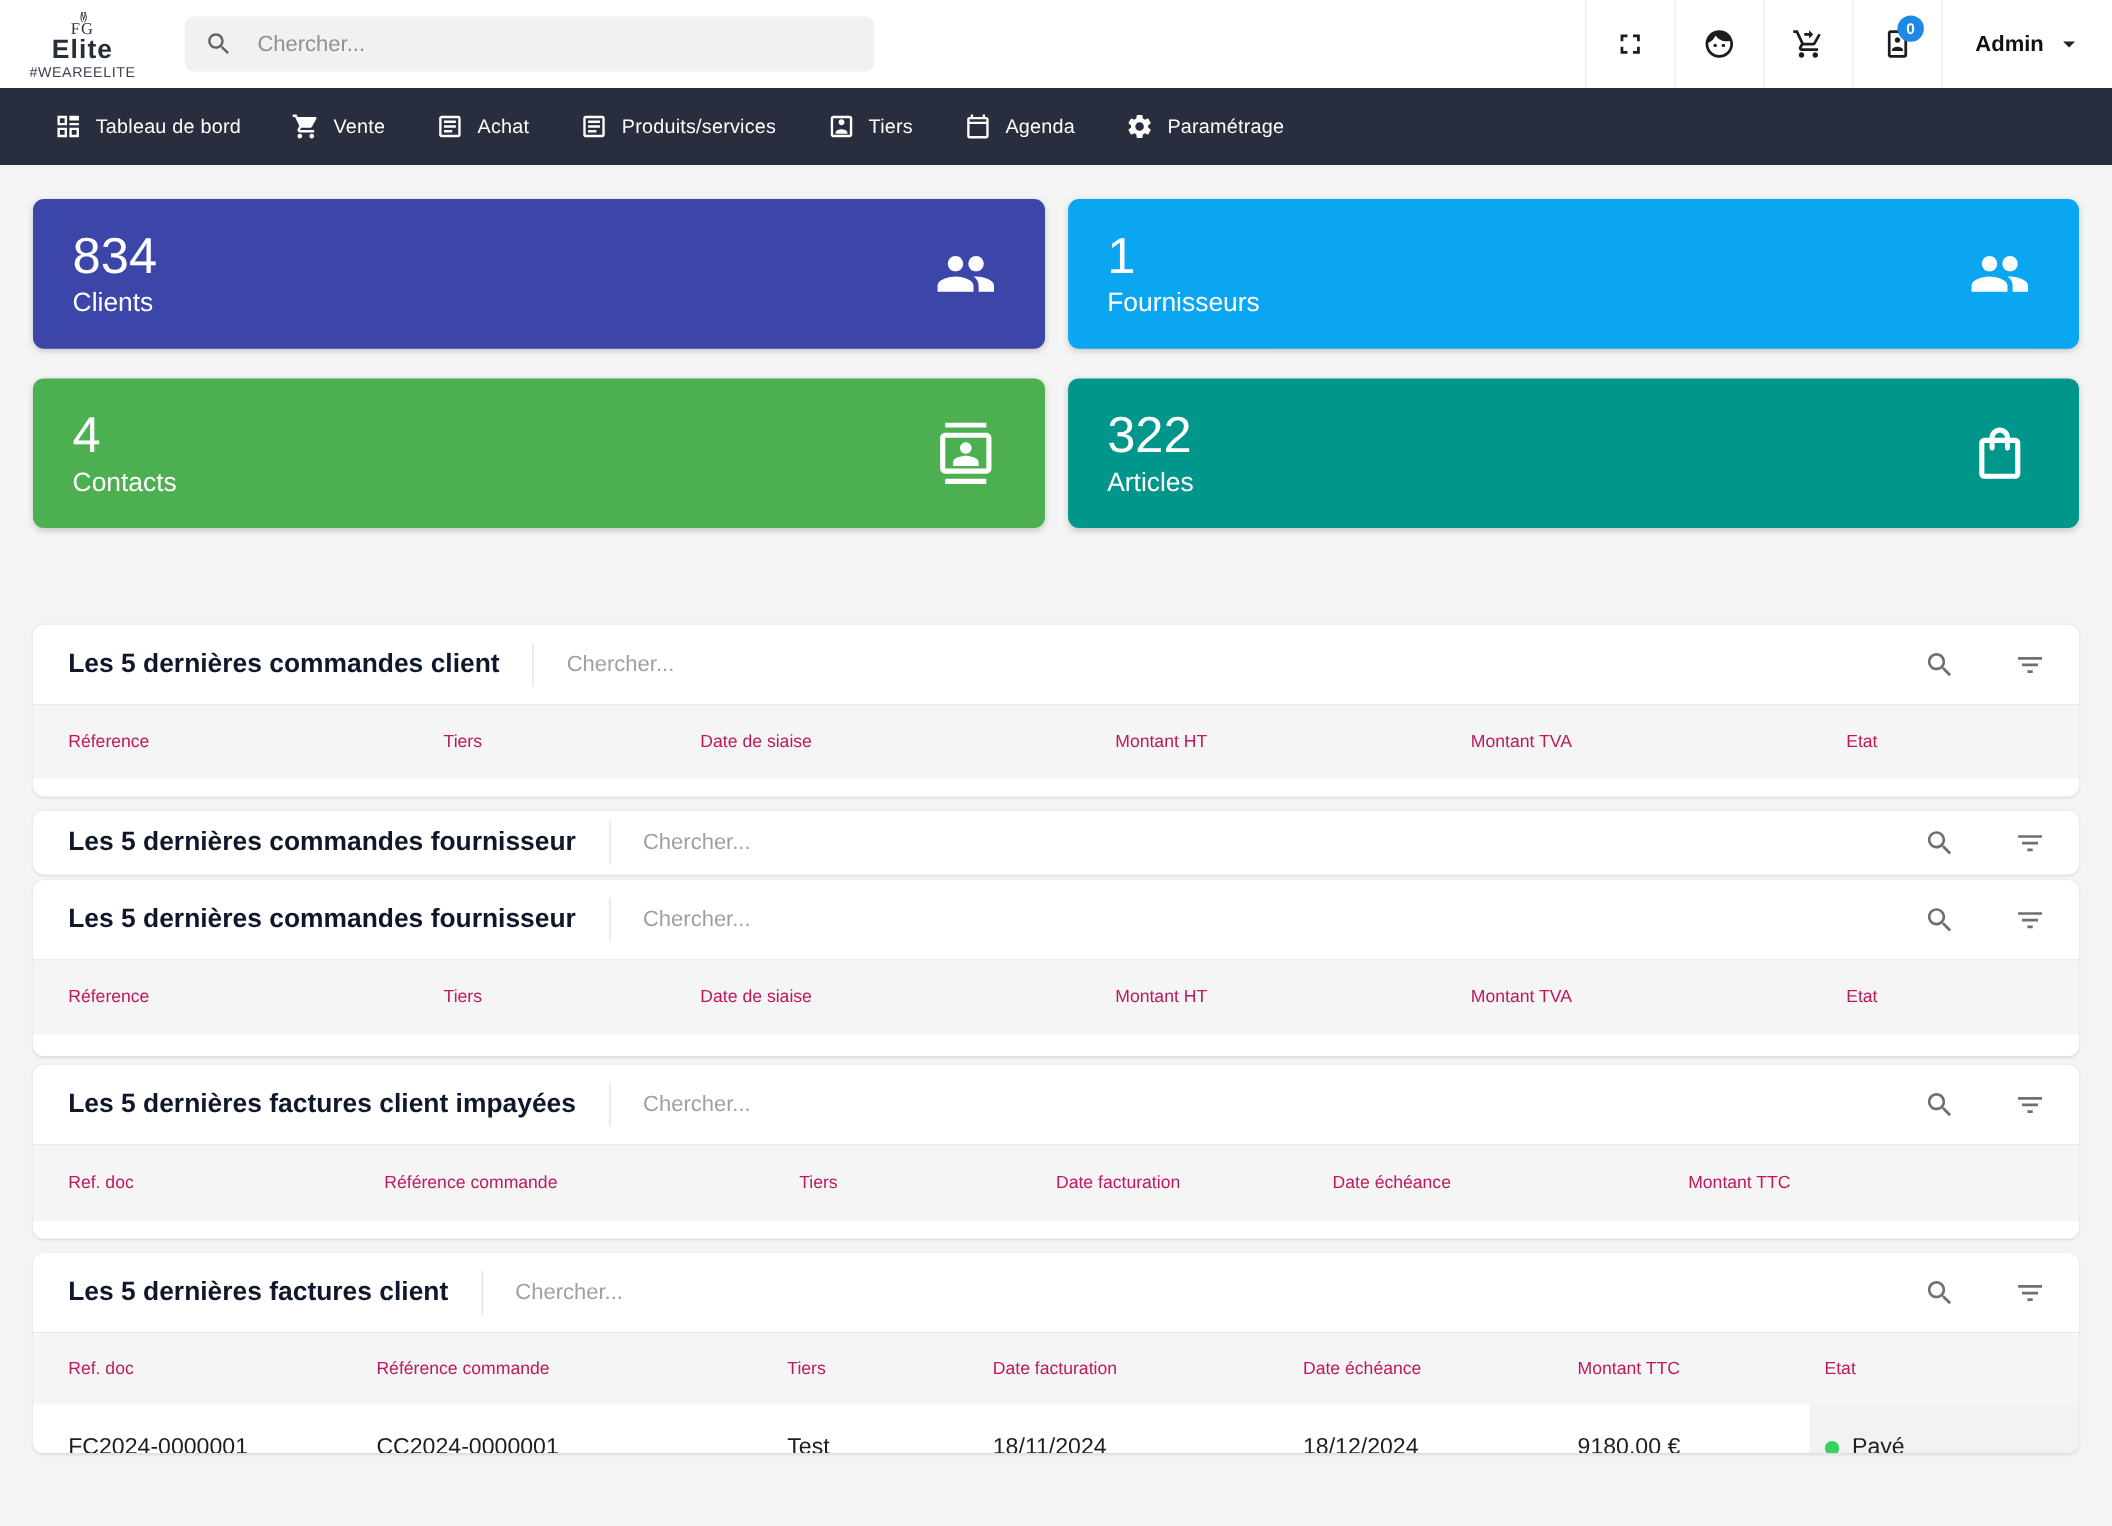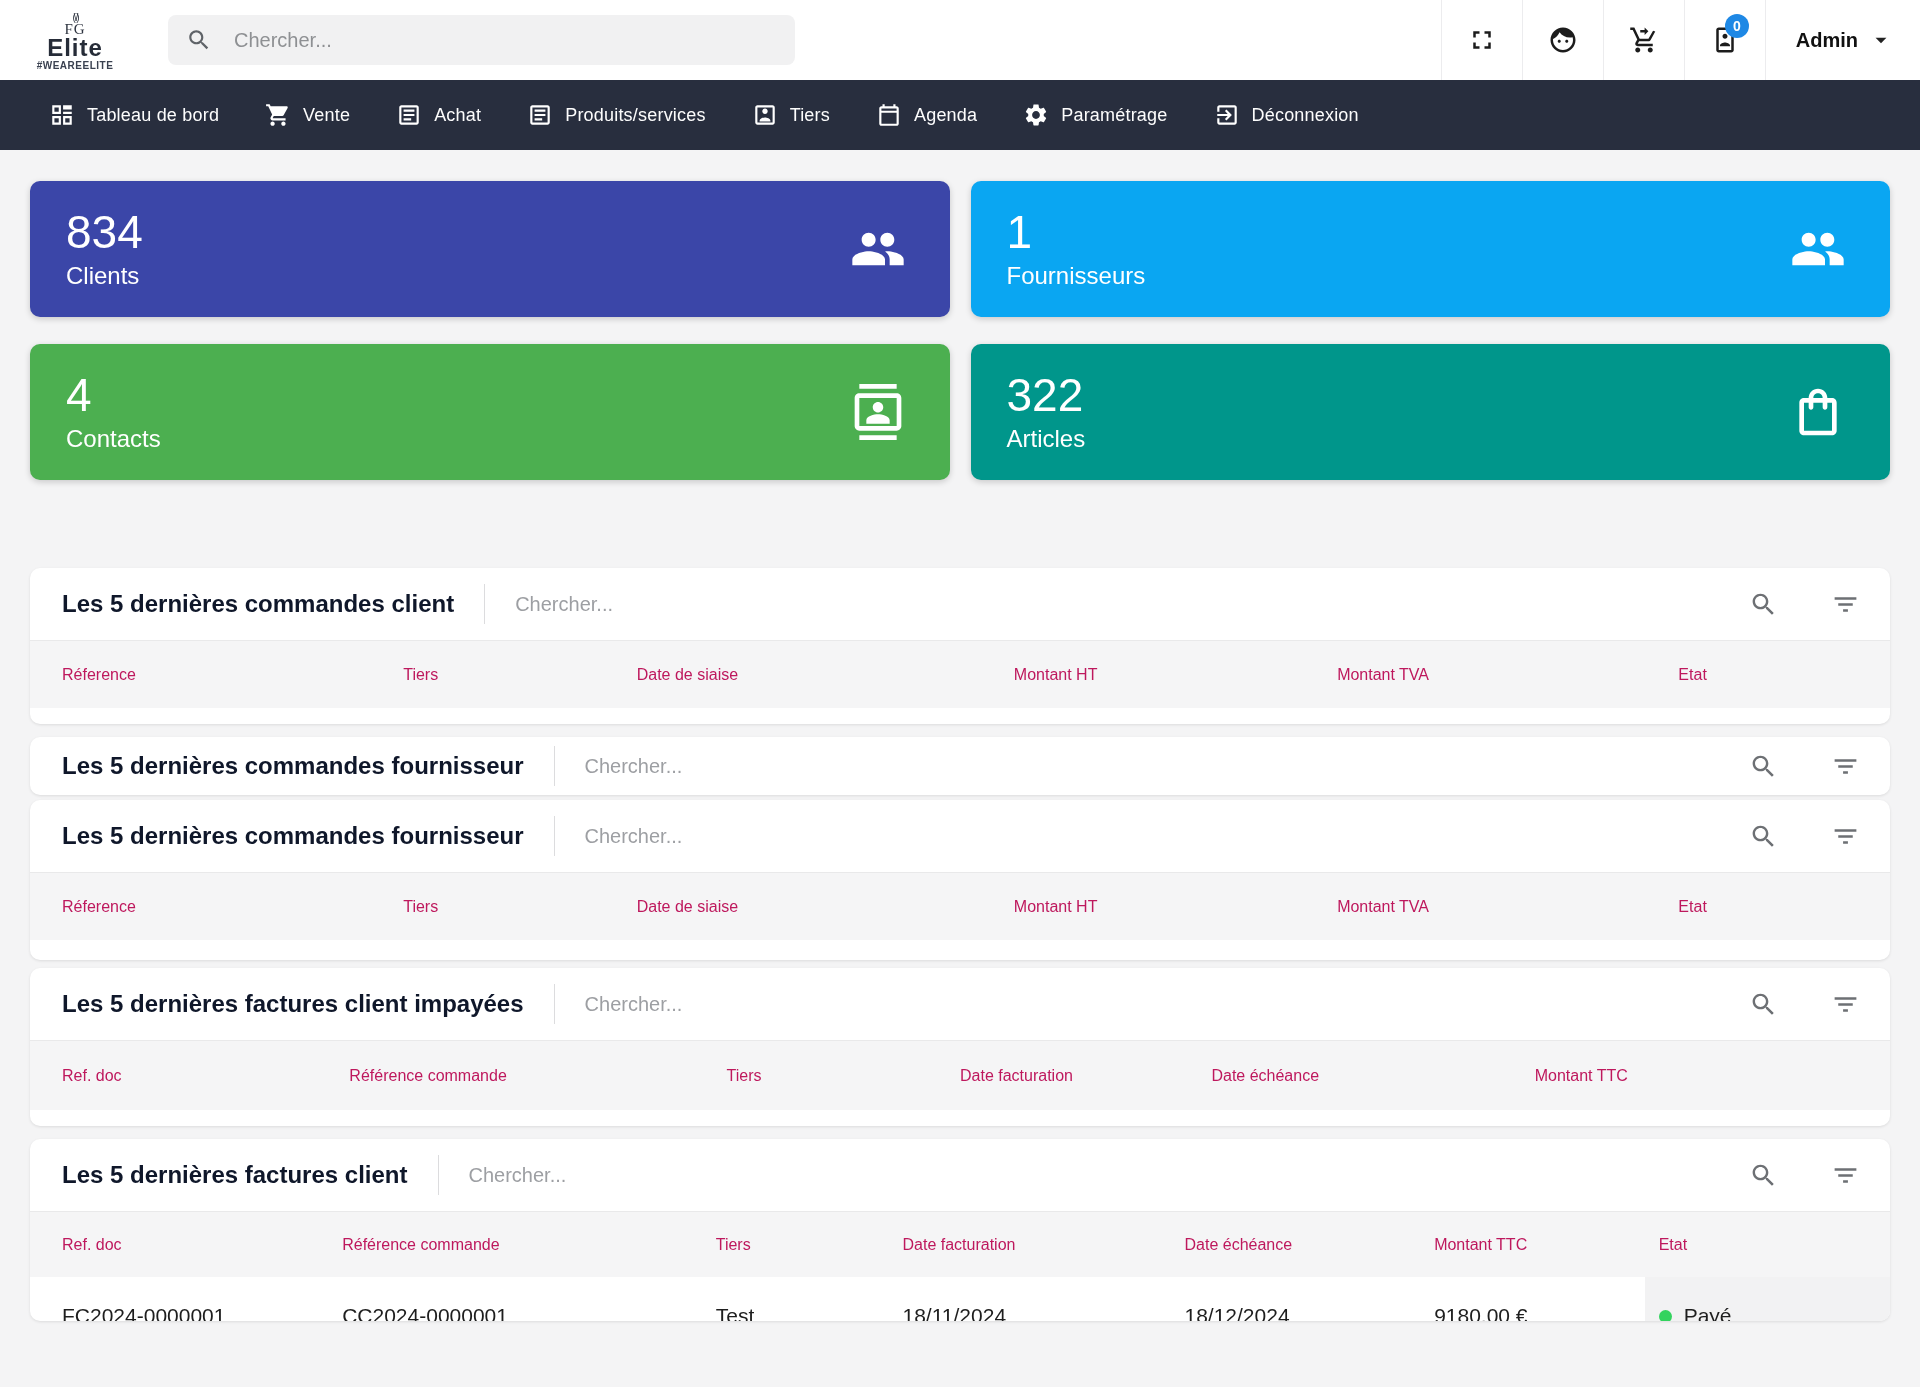--- a/index.html
+++ b/index.html
@@ -5,21 +5,21 @@
   * { margin:0; padding:0; box-sizing:border-box; }
   html,body { width:1920px; height:1387px; overflow:hidden;
     font-family:"Liberation Sans", sans-serif; background:#f4f4f5; }
 
   
   .hdr { height:80px; background:#ffffff; display:flex; align-items:center; position:relative; z-index:5; }
   .logo { width:150px; display:flex; flex-direction:column; align-items:center; justify-content:center; padding-top:4px; cursor:pointer; }
   .logo-mono { font-family:"Liberation Serif", serif; font-size:15px; color:#2e3440; letter-spacing:1px; line-height:14px; }
   .logo-wreath { font-size:10px; color:#2e3440; letter-spacing:-2px; line-height:8px; }
   .logo-name { font-size:24px; font-weight:700; color:#262c38; letter-spacing:1px; line-height:24px; }
-  .logo-tag { font-size:10px; font-weight:700; color:#3a4150; letter-spacing:.5px; }
+  .logo-tag { font-size:13px; font-weight:400; color:#3a4150; letter-spacing:.5px; }
   .hdr-search { margin-left:18px; width:627px; height:50px; background:#f1f1f2; border-radius:8px;
     display:flex; align-items:center; padding:0 18px; }
   .hdr-search svg { width:26px; height:26px; fill:#5f6368; flex:0 0 auto; }
   .hdr-search input { border:none; outline:none; background:transparent; margin-left:22px;
     font-size:20px; color:#333; width:520px; font-family:"Liberation Sans", sans-serif; }
   .hdr-search input::placeholder { color:#8e9093; }
   .hdr-spacer { flex:1; }
   .hdr-tools { display:flex; height:80px; align-items:stretch; }
   .tool { width:81px; border-left:1px solid #ececee; display:flex; align-items:center; justify-content:center;
     cursor:pointer; position:relative; }
@@ -166,26 +166,20 @@
         <path d="M19 4h-1V2h-2v2H8V2H6v2H5c-1.11 0-1.99.9-1.99 2L3 20c0 1.1.89 2 2 2h14c1.1 0 2-.9 2-2V6c0-1.1-.9-2-2-2zm0 16H5V10h14v10zM5 8V6h14v2H5z"></path>
       </svg>
     <span class="nav-label">Agenda</span>
   </div>
   <div class="nav-item">
     <svg viewBox="0 0 24 24">
         <path d="M19.14 12.94c.04-.3.06-.61.06-.94 0-.32-.02-.64-.07-.94l2.03-1.58c.18-.14.23-.41.12-.61l-1.92-3.32c-.12-.22-.37-.29-.59-.22l-2.39.96c-.5-.38-1.03-.7-1.62-.94l-.36-2.54c-.04-.24-.24-.41-.48-.41h-3.84c-.24 0-.43.17-.47.41l-.36 2.54c-.59.24-1.13.57-1.62.94l-2.39-.96c-.22-.08-.47 0-.59.22L2.74 8.87c-.12.21-.08.47.12.61l2.03 1.58c-.05.3-.09.63-.09.94s.02.64.07.94l-2.03 1.58c-.18.14-.23.41-.12.61l1.92 3.32c.12.22.37.29.59.22l2.39-.96c.5.38 1.03.7 1.62.94l.36 2.54c.05.24.24.41.48.41h3.84c.24 0 .44-.17.47-.41l.36-2.54c.59-.24 1.13-.56 1.62-.94l2.39.96c.22.08.47 0 .59-.22l1.92-3.32c.12-.22.07-.47-.12-.61l-2.01-1.58zM12 15.6c-1.98 0-3.6-1.62-3.6-3.6s1.62-3.6 3.6-3.6 3.6 1.62 3.6 3.6-1.62 3.6-3.6 3.6z"></path>
       </svg>
     <span class="nav-label">Paramétrage</span>
   </div>
-  <div class="nav-item">
-    <svg viewBox="0 0 24 24">
-        <path d="M10.09 15.59L11.5 17l5-5-5-5-1.41 1.41L12.67 11H3v2h9.67l-2.58 2.59zM19 3H5c-1.11 0-2 .9-2 2v4h2V5h14v14H5v-4H3v4c0 1.1.89 2 2 2h14c1.1 0 2-.9 2-2V5c0-1.1-.9-2-2-2z"></path>
-      </svg>
-    <span class="nav-label">Déconnexion</span>
-  </div>
 </nav>
 
 <main class="content">
 
   <div class="stats">
     <div class="stat-card" style="background-color: rgb(59, 70, 168);">
       <div>
         <div class="stat-num">834</div>
         <div class="stat-label">Clients</div>
       </div>

